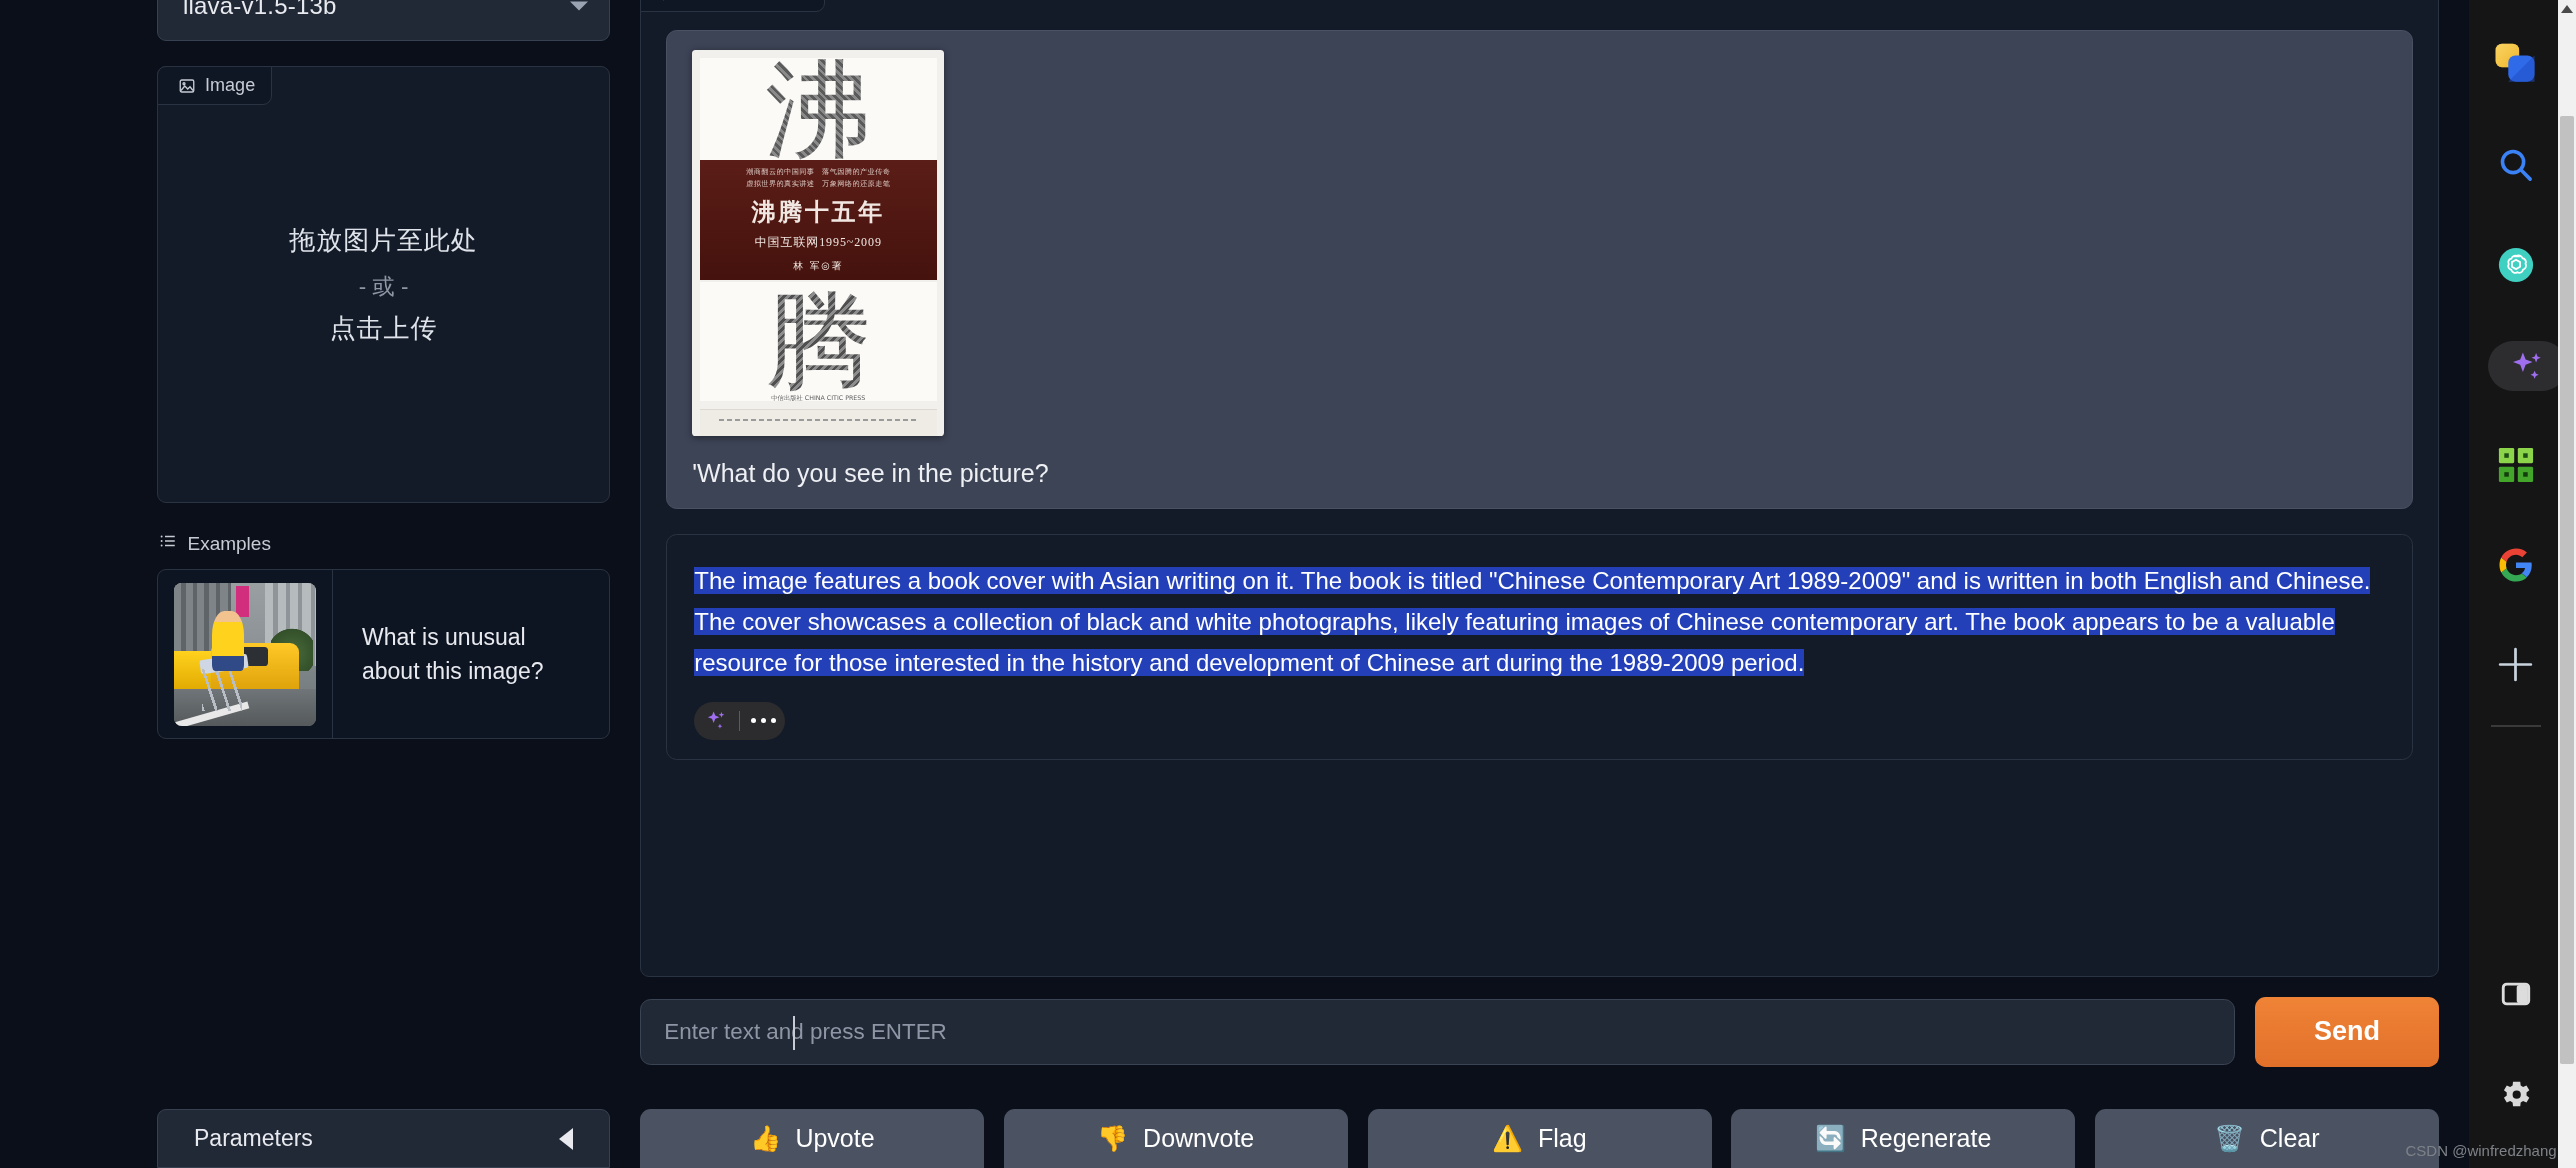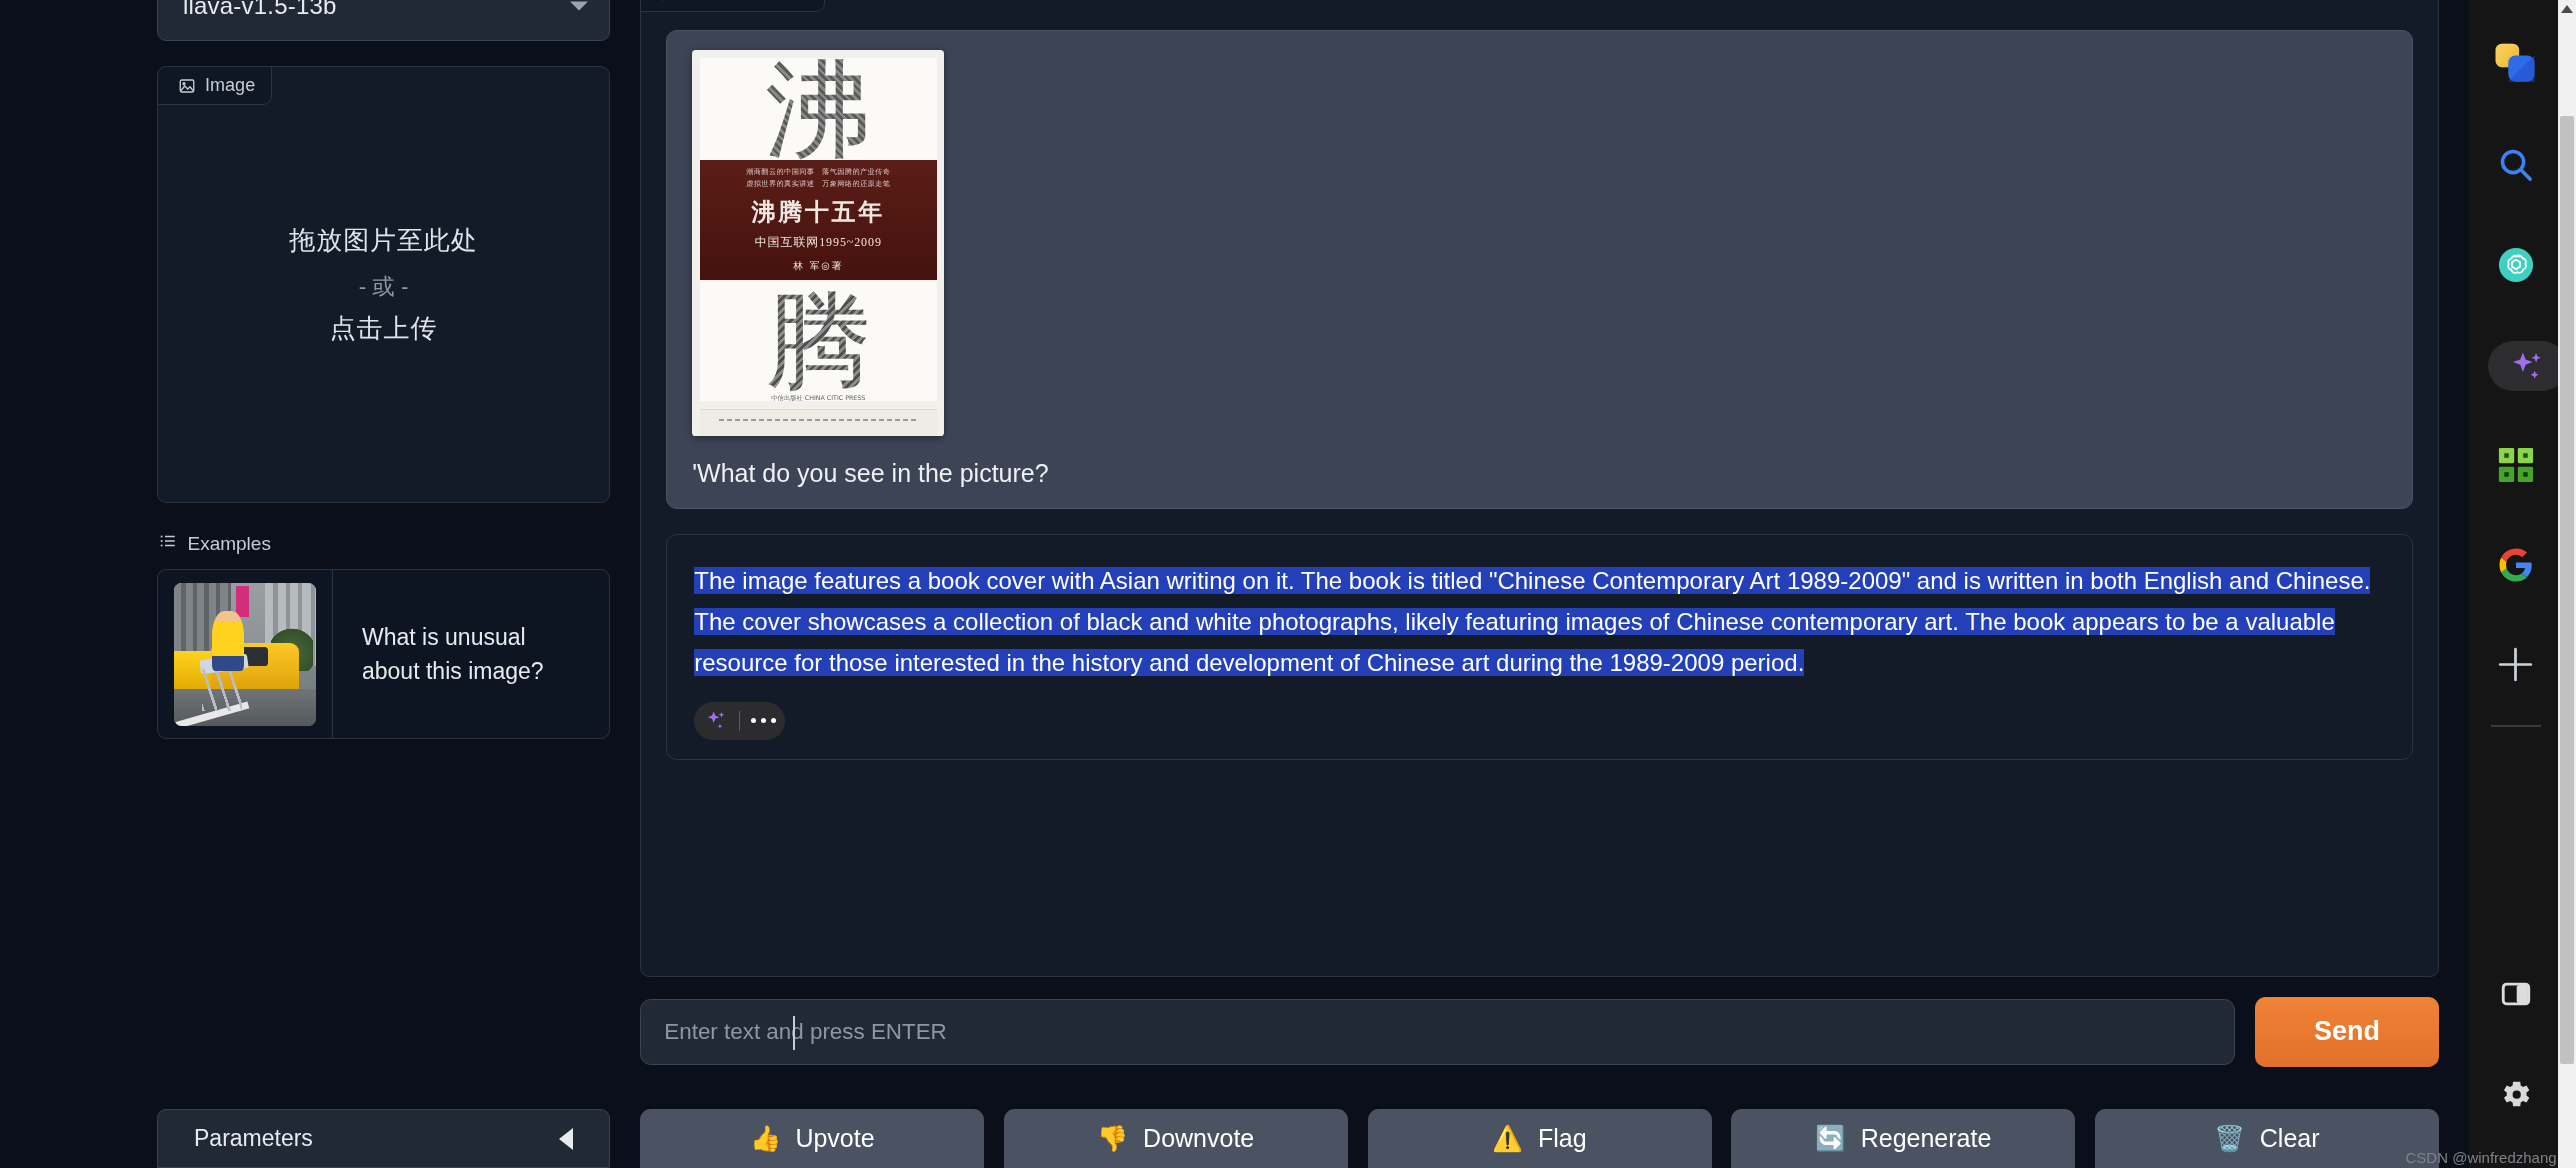--- a/index.html
+++ b/index.html
@@ -349,21 +349,21 @@
     flex: none;
     display: flex; flex-direction: column; align-items: center;
     position: relative;
     padding-top: 16px;
   }
   .sb-item { width: 93px; height: 100px; display:flex; align-items:center; justify-content:center;
     position: relative; }
   .sb-divider { width: 50px; height: 1.8px; background: #3a3a3a; margin: 9px 0 16px; }
   .sb-spacer { flex: 1; }
   .sb-watermark {
-    position:absolute; right: 5.4px; bottom: 2px;
+    position:absolute; right: 5.4px; bottom: 9px;
     font-size: 15px; color:#7e8288; white-space: nowrap;
   }
   .sparkle-pill {
     position:absolute; right: -5.4px; top: 25px;
     width: 79px; height: 50px; border-radius: 25px;
     background: #2d2d2f;
     display:flex; align-items:center; justify-content:center;
   }
 
   

